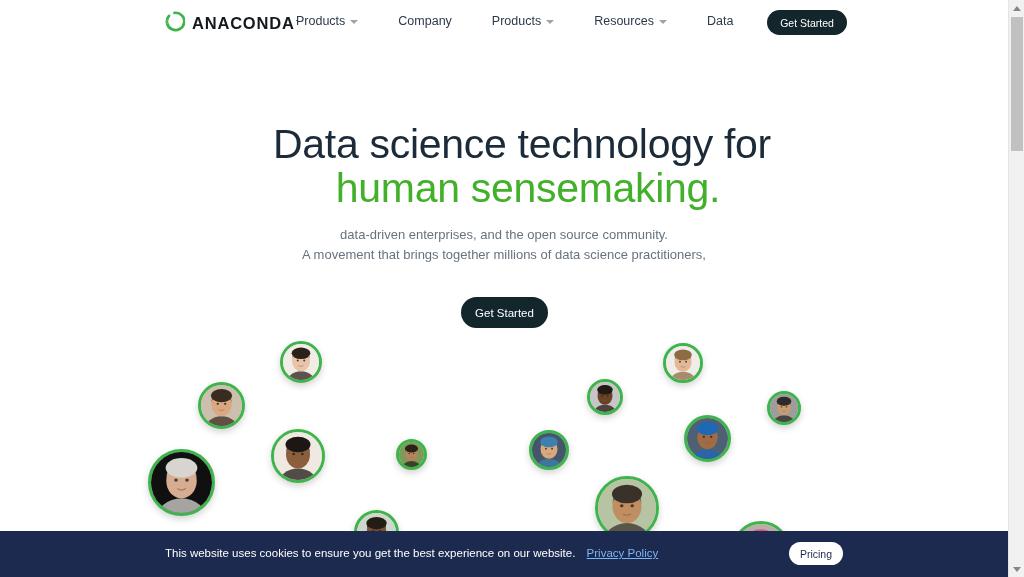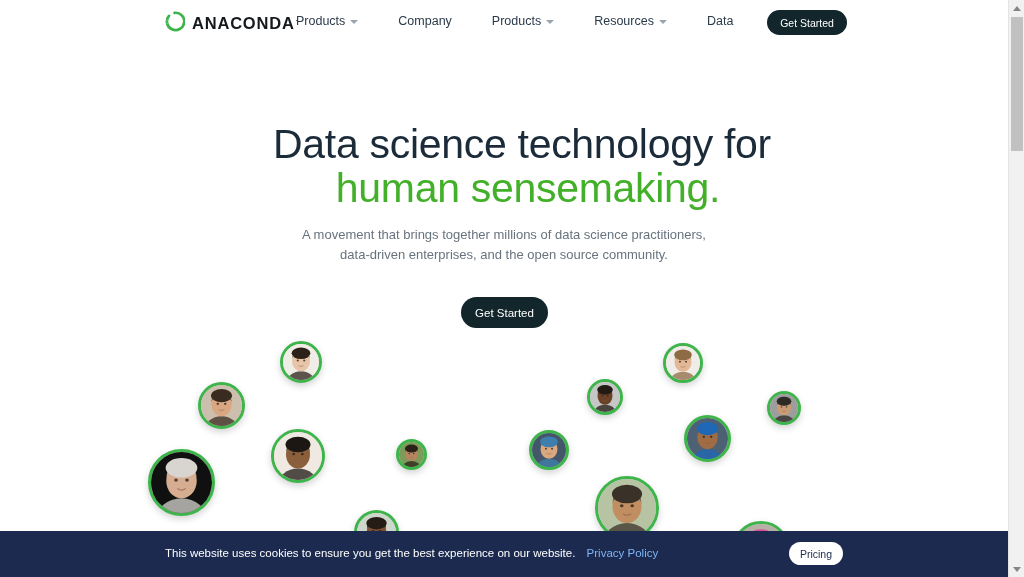--- a/index.html
+++ b/index.html
@@ -210,20 +210,21 @@
     position: absolute;
     left: 165px;
     top: 16px;
     font-size: 11.5px;
     color: #ffffff;
     white-space: nowrap;
   }
 
   #privacy-link {
     color: #7fb4f5;
+    text-decoration: underline;
     cursor: pointer;
     padding-left: 8px;
   }
 
   #accept-button {
     position: absolute;
     left: 789px;
     top: 542px;
     width: 54px;
     height: 23px;
@@ -331,22 +332,22 @@
     </div>
 
     <div id="hero">
 
       <h1 id="headline">
         <span class="hl-line1">Data science technology for</span>
         <span class="hl-line2">human sensemaking.</span>
       </h1>
 
       <p id="subhead">
+        <span>data-driven enterprises, and the open source community.</span>
         <span>A movement that brings together millions of data science practitioners,</span>
-        <span>data-driven enterprises, and the open source community.</span>
       </p>
 
       <div id="avatars">
           <div class="avatar" style="left: 280px; top: 251px; width: 42px; height: 42px;">
             <div class="face">
               <svg viewBox="0 0 100 100" preserveAspectRatio="xMidYMid slice">
                 <rect x="0" y="0" width="100" height="100" fill="#f0ece6"></rect>
                 <ellipse cx="50" cy="112" rx="42" ry="36" fill="#2b2118" opacity="0.75"></ellipse>
                 <ellipse cx="50" cy="47" rx="25" ry="29" fill="#e8c4a8"></ellipse>
                 <path d="M25 44 C25 20 75 20 75 44 C75 30 66 20 50 20 C34 20 25 30 25 44 Z" fill="#2b2118"></path>

